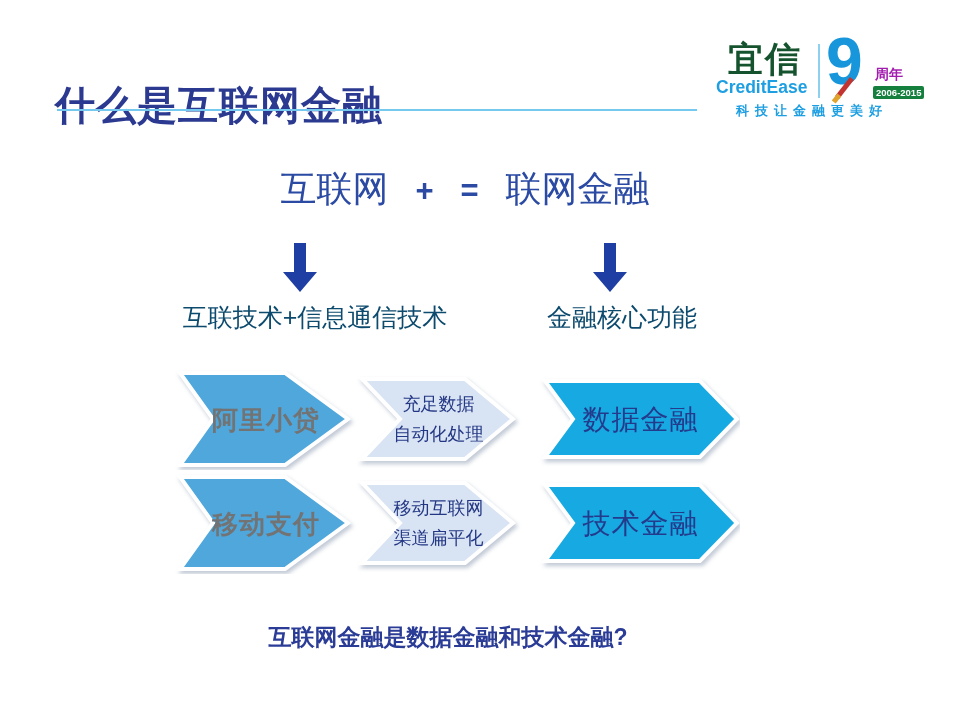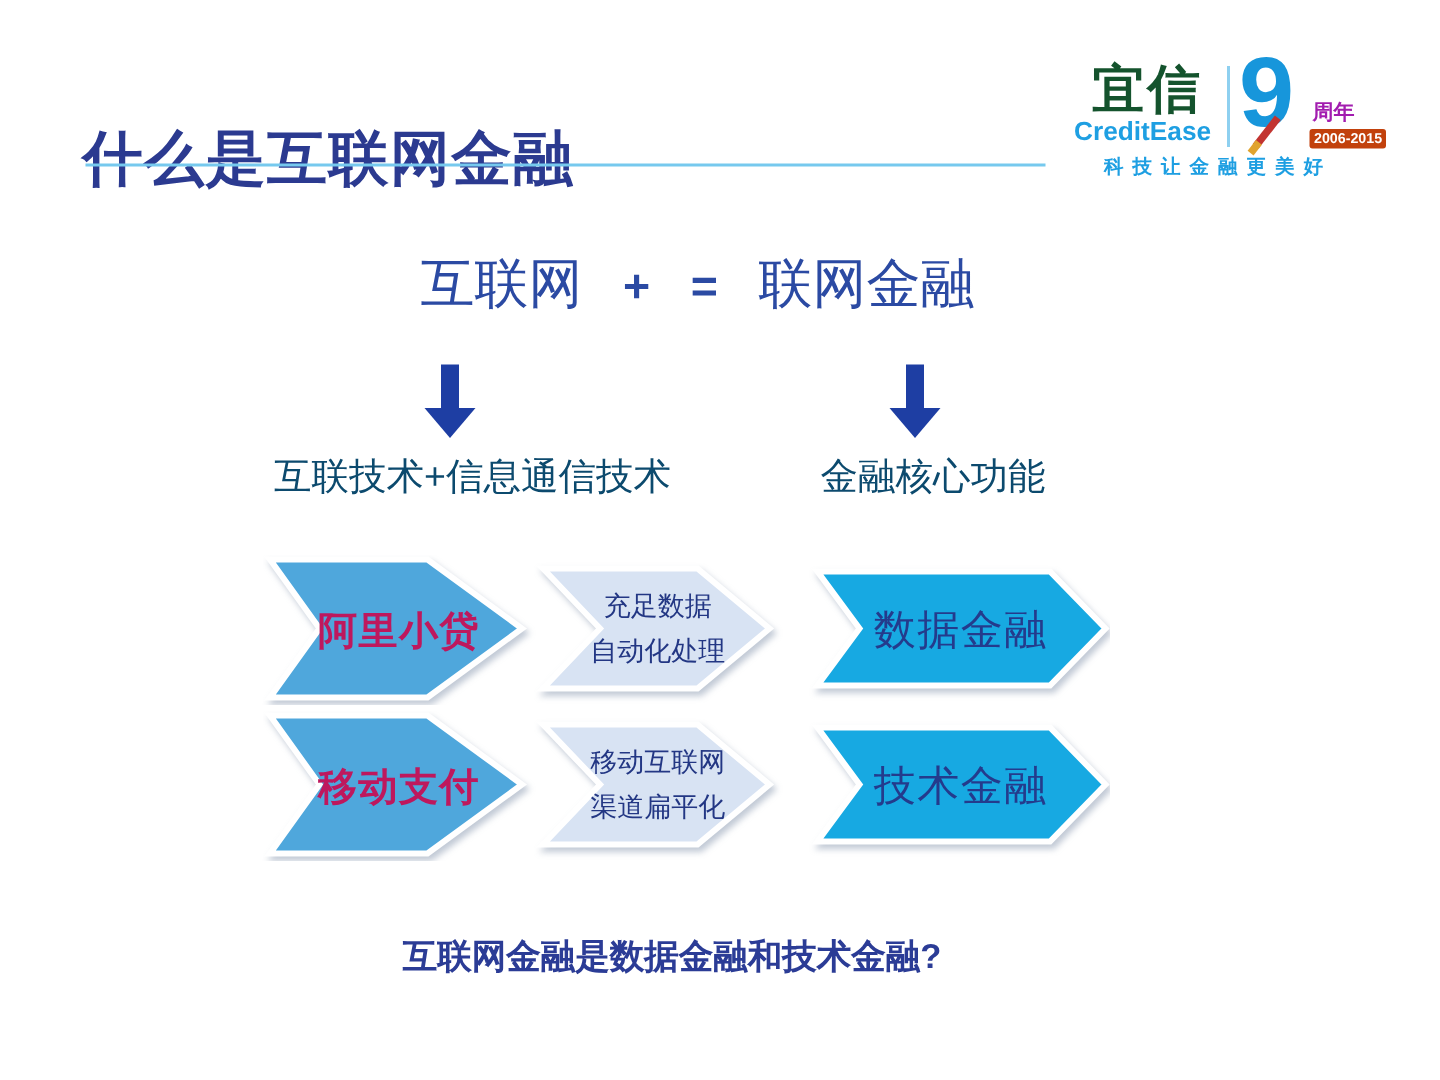--- a/index.html
+++ b/index.html
@@ -24,21 +24,21 @@
   .logo-divider{position:absolute;left:106px;top:8px;width:2px;height:54px;background:#8ED0F0;}
   .logo-nine{position:absolute;left:114px;top:-8px;font-size:66px;line-height:1;
     font-weight:bold;color:#1796DB;}
   .logo-ribbon{position:absolute;left:130px;top:40px;width:5px;height:24px;
     background:#C23430;transform:rotate(38deg);}
   .logo-ribbon-tip{position:absolute;left:122px;top:58px;width:5px;height:9px;
     background:#E0A32E;transform:rotate(38deg);}
   .logo-suffix{position:absolute;left:163px;top:30px;font-size:14px;font-weight:bold;
     color:#a21caf;white-space:nowrap;}
   .logo-years{position:absolute;left:161px;top:50px;font-size:9.5px;font-weight:bold;
-    color:#ffffff;background:#c2410c;padding:1px 3px;border-radius:2px;white-space:nowrap;}
+    color:#ffffff;background:#15803d;padding:1px 3px;border-radius:2px;white-space:nowrap;}
   .logo-tagline{position:absolute;left:24px;top:66px;font-size:13px;font-weight:bold;
     letter-spacing:6px;color:#1E9FE2;white-space:nowrap;text-align:center;}
   
   .formula{
     position:absolute;left:0;right:0;top:165px;display:flex;justify-content:center;
     align-items:center;gap:27px;color:#2B4AA3;font-size:36px;
     transform:translateX(-15px);white-space:nowrap;
   }
   .formula .op{font-size:31px;font-weight:bold;padding-top:3px;}
   
@@ -58,21 +58,21 @@
   .flow-row-1{top:370px;}
   .flow-row-2{top:474px;}
   .flow-row svg{position:absolute;left:0;top:0;}
   .flow-row polygon{stroke:#ffffff;stroke-width:4;
     filter:drop-shadow(2px 3px 2px rgba(100,120,150,0.40));}
   .c1{fill:#4FA7DC;}
   .c2{fill:#D8E3F3;}
   .c3{fill:#17A9E2;}
   .flow-text{position:absolute;top:0;height:100%;display:flex;flex-direction:column;
     justify-content:center;align-items:center;text-align:center;}
-  .flow-source{left:12px;width:158px;font-size:26px;font-weight:bold;color:#be185d;
+  .flow-source{left:12px;width:158px;font-size:26px;font-weight:bold;color:#737373;
     letter-spacing:1px;}
   .flow-middle{left:196px;width:135px;font-size:18px;color:#233784;line-height:1.65;}
   .flow-result{left:383px;width:165px;font-size:28px;color:#243B8C;letter-spacing:1px;}
   
   .question{
     position:absolute;left:0;right:0;top:622px;text-align:center;
     font-size:23px;font-weight:bold;color:#2B3C96;transform:translateX(-32px);
     white-space:nowrap;
   }
 </style>

